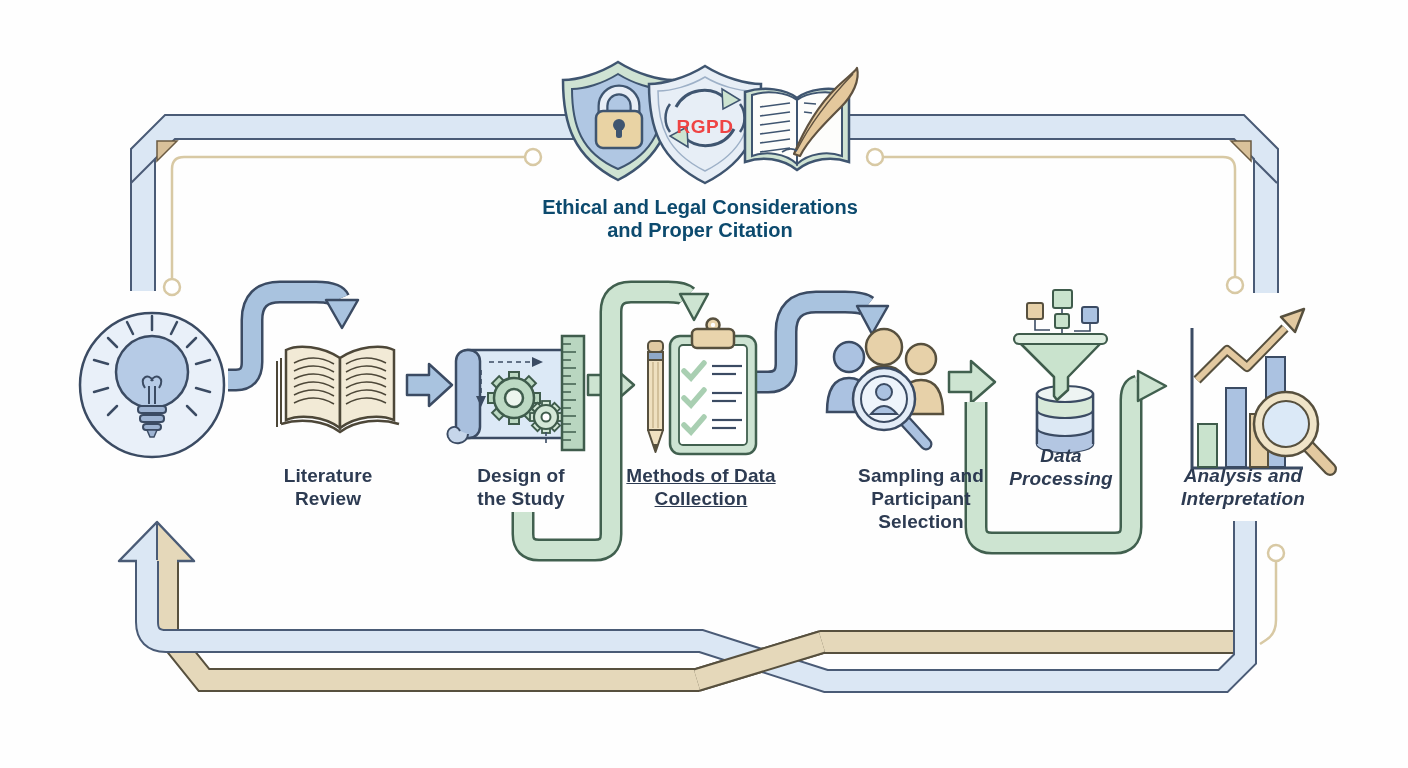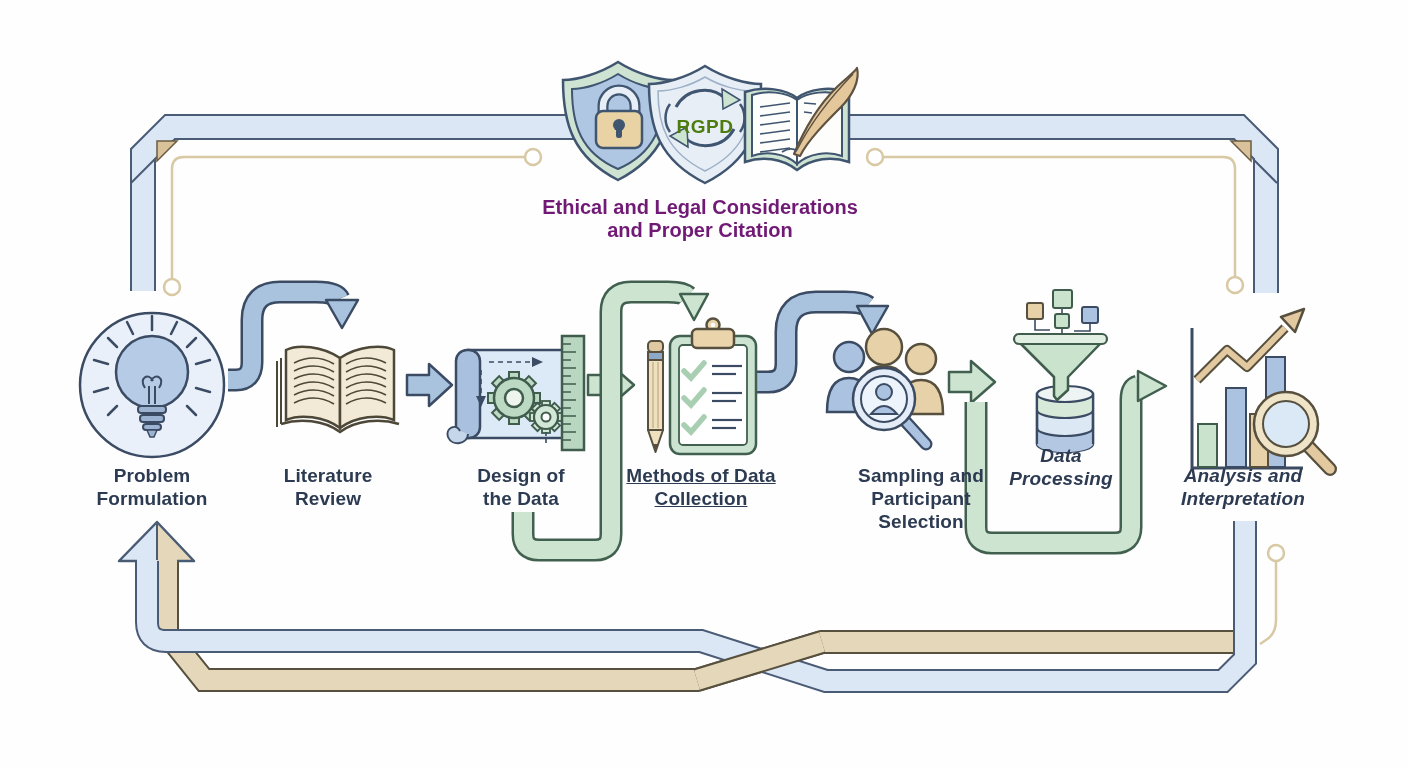--- a/index.html
+++ b/index.html
@@ -1,23 +1,23 @@
 <!DOCTYPE html>
 <html><head>
 <meta charset="utf-8">
 <style>
   html,body{margin:0;padding:0;background:#ffffff;}
   .stage{position:relative;width:1408px;height:768px;background:#fefefe;overflow:hidden;
          font-family:"Liberation Sans", sans-serif;}
   .stage svg{position:absolute;left:0;top:0;}
   .lbl{position:absolute;text-align:center;color:#2d3b52;font-weight:700;
        font-size:19px;line-height:23px;letter-spacing:0.1px;}
-  .title{position:absolute;text-align:center;color:#701a75;font-weight:700;
+  .title{position:absolute;text-align:center;color:#0c4a6e;font-weight:700;
          font-size:20px;line-height:23px;}
-  .rgpd{position:absolute;text-align:center;color:#4d7c0f;font-weight:700;
+  .rgpd{position:absolute;text-align:center;color:#ef4444;font-weight:700;
         font-size:19px;letter-spacing:0.5px;}
 </style>
 </head>
 <body>
 
 <div class="stage">
 <svg width="1408" height="768" viewBox="0 0 1408 768">
 
   <g>
     <path d="M143,291 V154 L170,127 H1239 L1266,154 V293" fill="none" stroke="#4a5b76" stroke-width="26"></path>
@@ -332,20 +332,19 @@
       <path d="M797,150 C810,124 828,100 853,74" fill="none" stroke="#5f5240" stroke-width="1.4"></path>
       <path d="M782,152 C788,148 793,148 797,151" fill="none" stroke="#3f5570" stroke-width="1.6"></path>
     </g>
   </g>
 </svg>
 
   <div class="title" style="left:525px; top:196px; width:350px;">Ethical and Legal Considerations and Proper Citation</div>
 
   <div class="rgpd" style="left:667px; top:116px; width:76px;">RGPD</div>
 
-  <div class="lbl" style="left:77px;   top:464px; width:150px;">Problem Formulation</div>
   <div class="lbl" style="left:258px;  top:464px; width:140px;">Literature Review</div>
-  <div class="lbl" style="left:466px;  top:464px; width:110px;">Design of the Data</div>
+  <div class="lbl" style="left:466px;  top:464px; width:110px;">Design of the Study</div>
   <div class="lbl" style="left:626px;  top:464px; width:150px;text-decoration:underline;">Methods of Data Collection</div>
   <div class="lbl" style="left:817px;  top:464px; width:130px;margin-left:39px;">Sampling and Participant Selection</div>
   <div class="lbl" style="left:1006px; top:444px; width:110px;font-style:italic;">Data Processing</div>
   <div class="lbl" style="left:1168px; top:464px; width:150px;font-style:italic;">Analysis and Interpretation</div>
 </div>
 
 </body></html>

